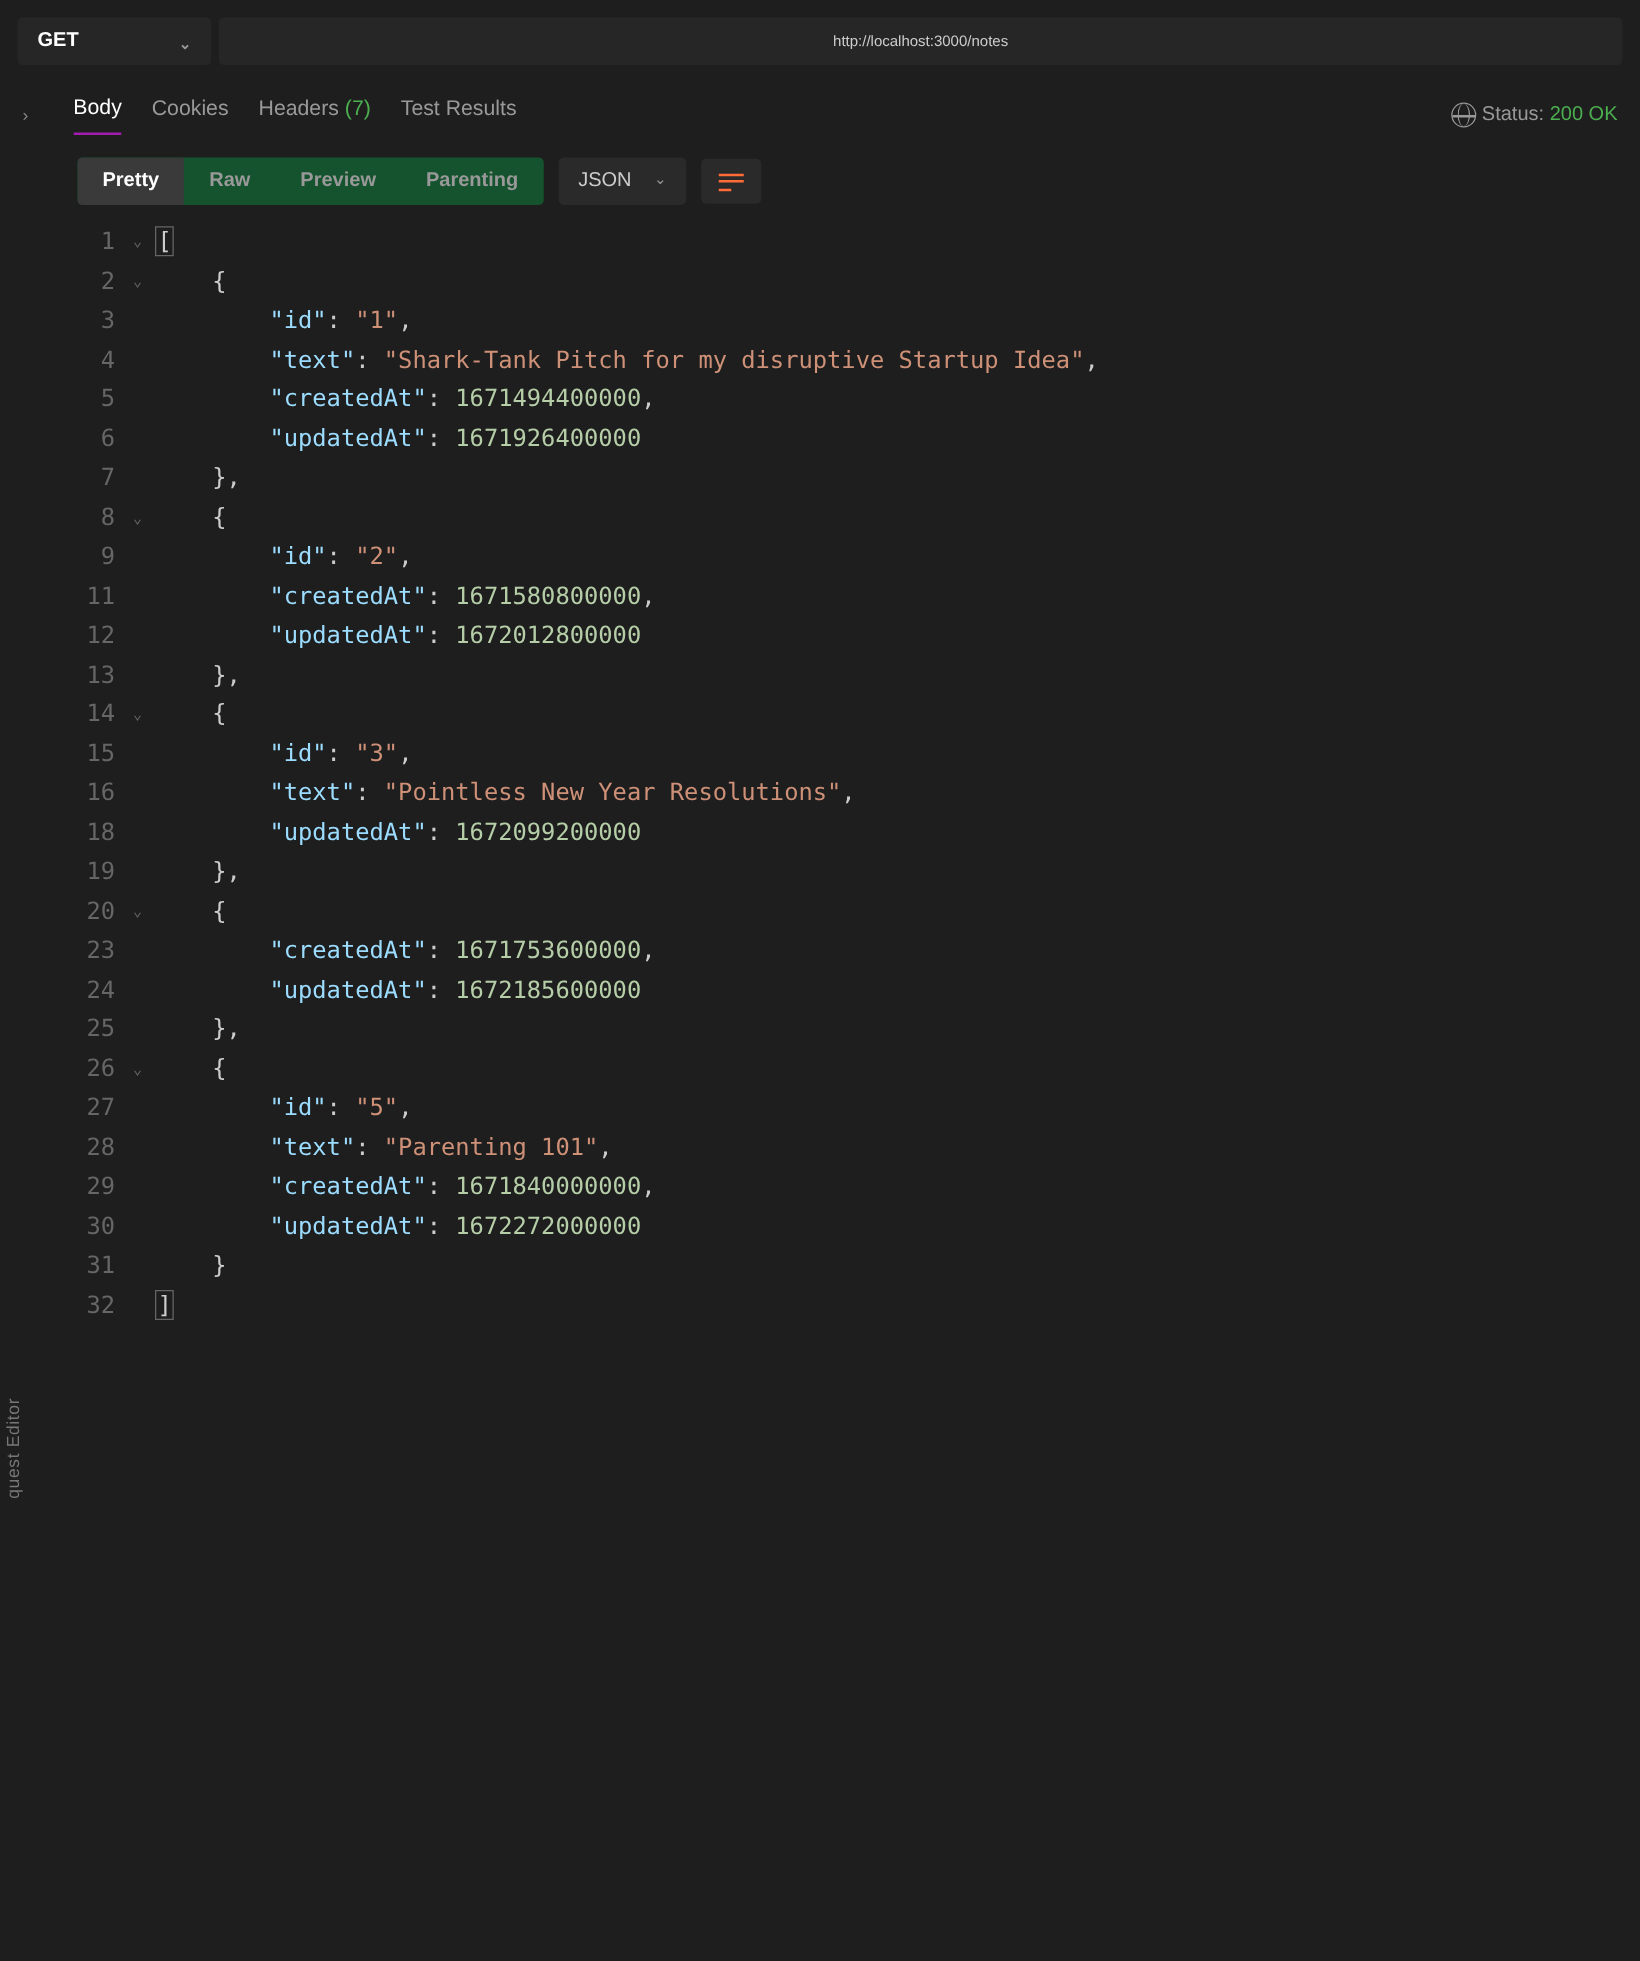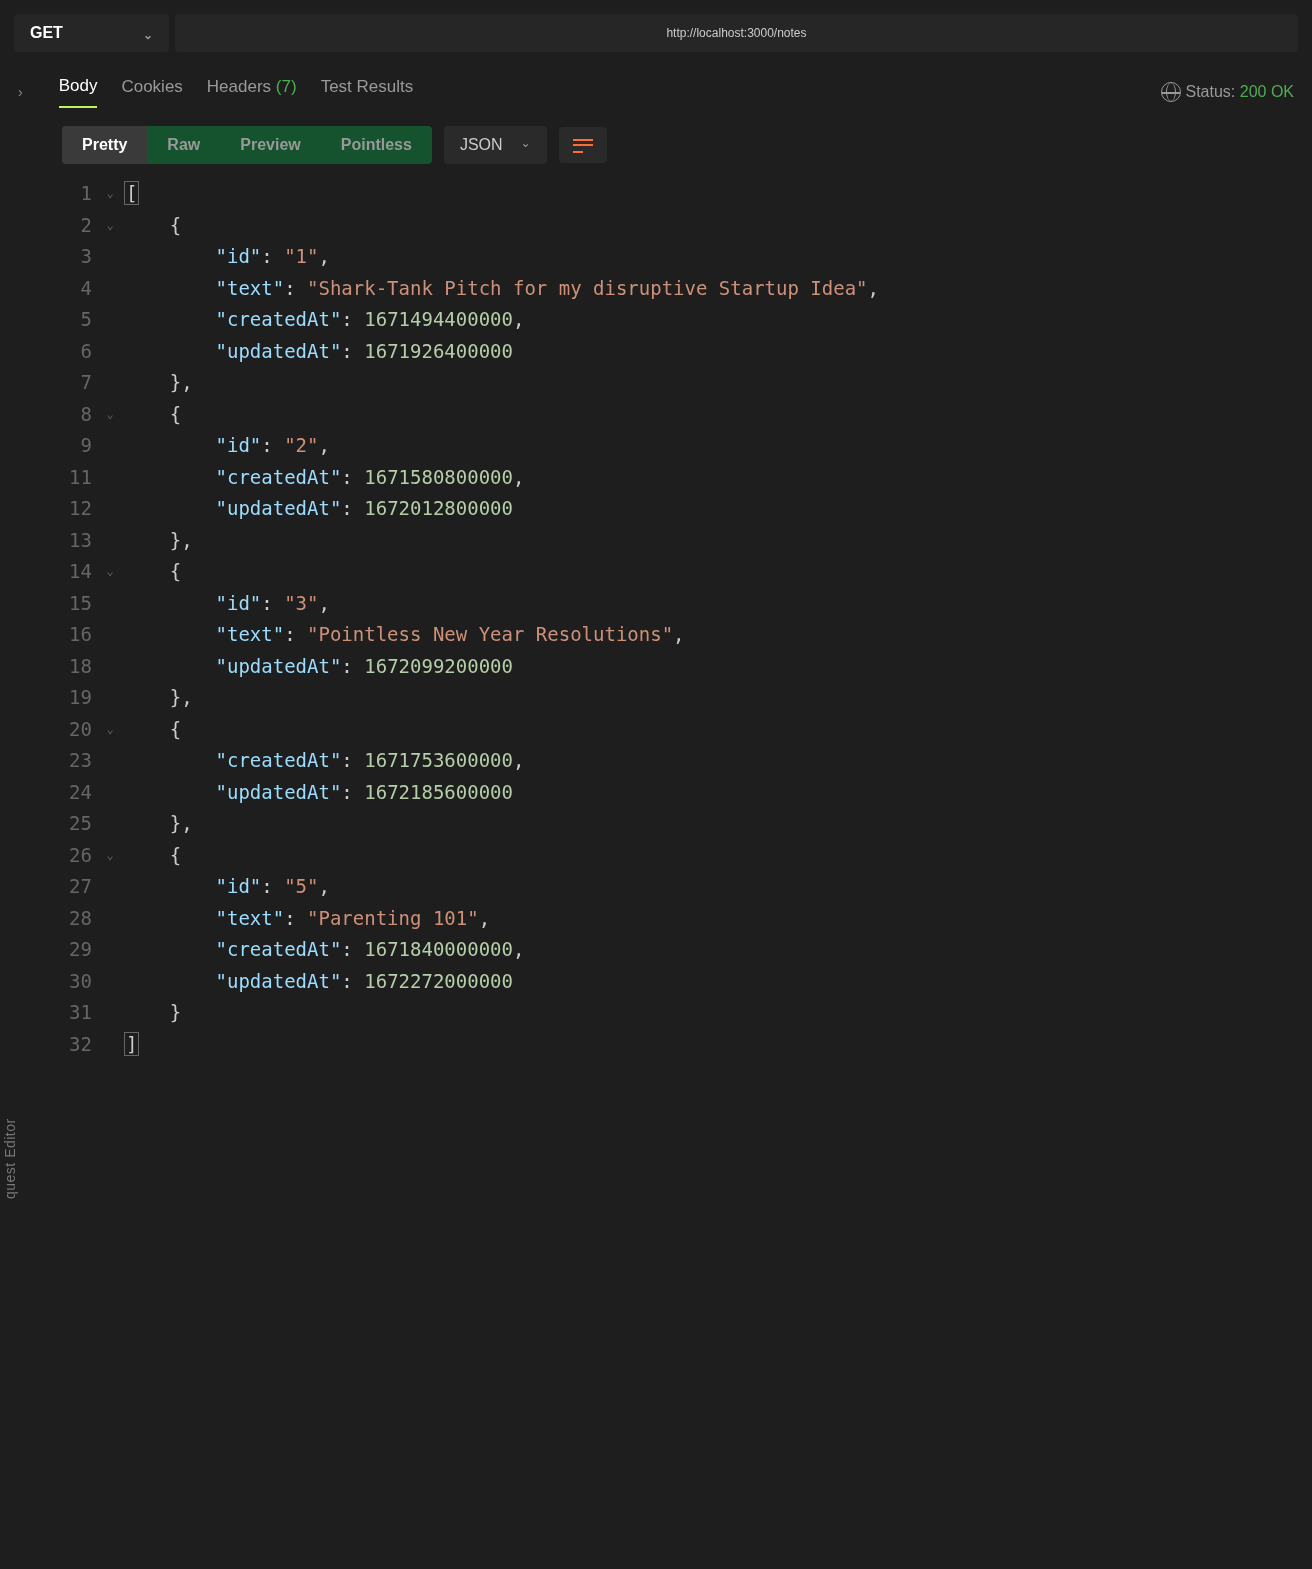--- a/index.html
+++ b/index.html
@@ -65,21 +65,21 @@
       margin-right: 12px;
     }
     .tab {
       color: #999999;
       font-size: 17px;
       padding-bottom: 10px;
       cursor: pointer;
     }
     .tab.active {
       color: #ffffff;
-      border-bottom: 2px solid #bef264;
+      border-bottom: 2px solid #a21caf;
     }
     .tab .count {
       color: #4caf50;
     }
     .response-meta {
       display: flex;
       align-items: center;
       gap: 4px;
       color: #999;
     }
@@ -259,21 +259,21 @@
       <span class="status-value">200 OK</span>
     </span>
   </div>
 </div>
 
 <div class="viewer-controls">
   <div class="view-tabs">
     <div class="view-tab active"><span>Pretty</span></div>
     <div class="view-tab"><span>Raw</span></div>
     <div class="view-tab"><span>Preview</span></div>
-    <div class="view-tab"><span>Pointless</span></div>
+    <div class="view-tab"><span>Parenting</span></div>
   </div>
   <div class="format-select">
     <span>JSON</span>
     <span style="color:#999;font-size:12px;">⌄</span>
   </div>
   <div class="wrap-btn">
     <span class="wrap-icon"></span>
   </div>
 </div>
 

